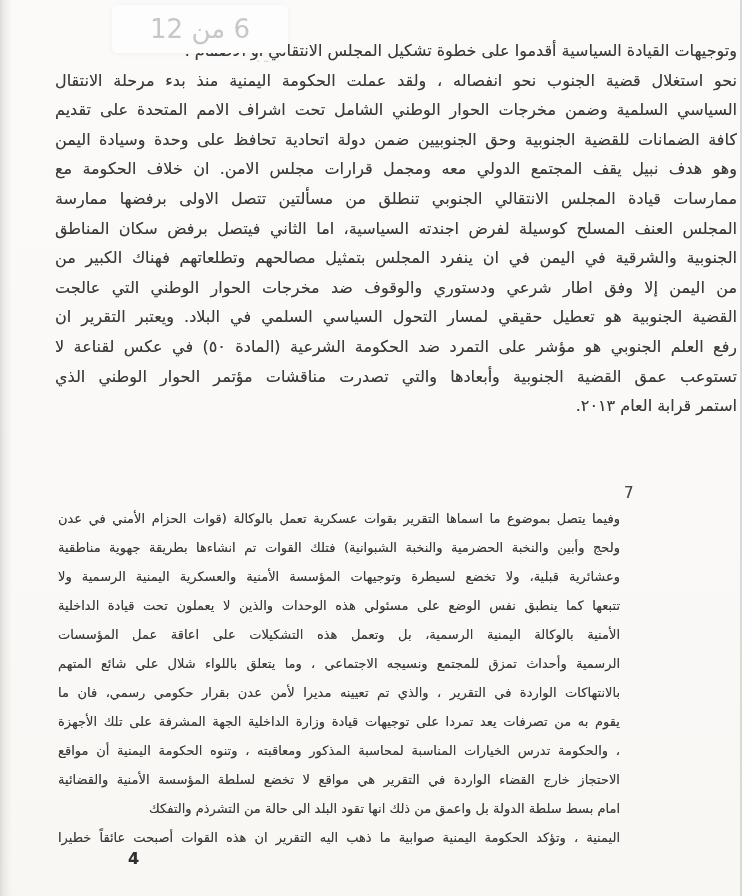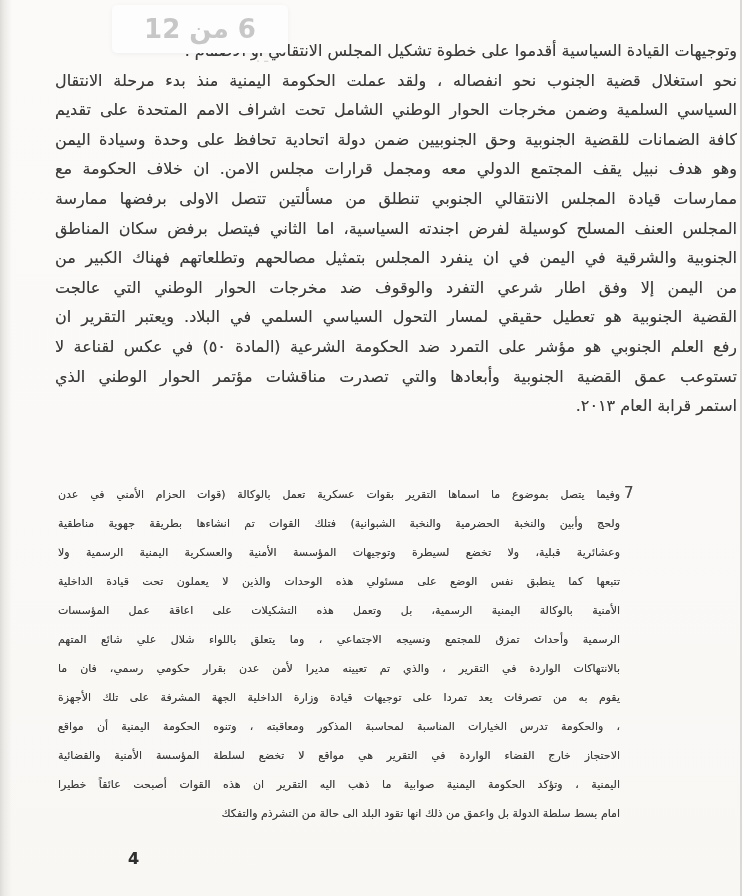--- a/index.html
+++ b/index.html
@@ -29,21 +29,20 @@
   
   .indicator {
     position: absolute; left: 112px; top: 5px; width: 176px; height: 48px;
     background: #fdfdfd; border-radius: 5px;
     box-shadow: 0 1px 5px rgba(0,0,0,0.05);
     display: flex; align-items: center; justify-content: center;
   }
   .indicator span {
     color: #c7c7c7; font-size: 26px; letter-spacing: 1px;
     font-family: "DejaVu Sans", sans-serif;
-    font-weight: bold;
   }
 
   
   .scan-text {
     position: absolute;
     direction: rtl;
     color: #3b3b3b;
     text-shadow: 0 0 0.5px rgba(75,75,75,0.6);
     filter: blur(0.2px);
   }
@@ -51,21 +50,21 @@
     text-align: justify;
     text-align-last: justify;
     overflow: hidden;
     white-space: normal;
   }
   .tline.endline { text-align-last: right; }
 
   .p1 { right: 13px; top: 36px; width: 682px; font-size: 16px; }
   .p1 .tline { height: 29.6px; line-height: 29.6px; }
 
-  .p7 { right: 130px; top: 480px; width: 562px; font-size: 11px; }
+  .p7 { right: 130px; top: 504px; width: 562px; font-size: 13px; }
   .p7 .tline { height: 29px; line-height: 29px; }
 
   .para-num {
     position: absolute; left: 624px; top: 484px;
     color: #4a4a4a; font-size: 15px;
     text-shadow: 0 0 0.5px rgba(75,75,75,0.6);
     filter: blur(0.2px);
   }
 
   .ghost {
@@ -93,42 +92,42 @@
 
   <div class="scan-text p1" dir="rtl">
     <div class="tline endline">وتوجيهات القيادة السياسية أقدموا على خطوة تشكيل المجلس الانتقالي أو الاضمام .</div>
     <div class="tline">نحو استغلال قضية الجنوب نحو انفصاله ، ولقد عملت الحكومة اليمنية منذ بدء مرحلة الانتقال</div>
     <div class="tline">السياسي السلمية وضمن مخرجات الحوار الوطني الشامل تحت اشراف الامم المتحدة على تقديم</div>
     <div class="tline">كافة الضمانات للقضية الجنوبية وحق الجنوبيين ضمن دولة اتحادية تحافظ على وحدة وسيادة اليمن</div>
     <div class="tline">وهو هدف نبيل يقف المجتمع الدولي معه ومجمل قرارات مجلس الامن. ان خلاف الحكومة مع</div>
     <div class="tline">ممارسات قيادة المجلس الانتقالي الجنوبي تنطلق من مسألتين تتصل الاولى برفضها ممارسة</div>
     <div class="tline">المجلس العنف المسلح كوسيلة لفرض اجندته السياسية، اما الثاني فيتصل برفض سكان المناطق</div>
     <div class="tline">الجنوبية والشرقية في اليمن في ان ينفرد المجلس بتمثيل مصالحهم وتطلعاتهم فهناك الكبير من</div>
-    <div class="tline">من اليمن إلا وفق اطار شرعي التفرد والوقوف ضد مخرجات الحوار الوطني التي عالجت</div>
+    <div class="tline">من اليمن إلا وفق اطار شرعي ودستوري والوقوف ضد مخرجات الحوار الوطني التي عالجت</div>
     <div class="tline">القضية الجنوبية هو تعطيل حقيقي لمسار التحول السياسي السلمي في البلاد. ويعتبر التقرير ان</div>
     <div class="tline">رفع العلم الجنوبي هو مؤشر على التمرد ضد الحكومة الشرعية (المادة ٥٠) في عكس لقناعة لا</div>
     <div class="tline">تستوعب عمق القضية الجنوبية وأبعادها والتي تصدرت مناقشات مؤتمر الحوار الوطني الذي</div>
     <div class="tline endline">استمر قرابة العام ٢٠١٣.</div>
   </div>
 
   <div class="para-num">7</div>
 
   <div class="scan-text p7" dir="rtl">
     <div class="tline">وفيما يتصل بموضوع ما اسماها التقرير بقوات عسكرية تعمل بالوكالة (قوات الحزام الأمني في عدن</div>
     <div class="tline">ولحج وأبين والنخبة الحضرمية والنخبة الشبوانية) فتلك القوات تم انشاءها بطريقة جهوية مناطقية</div>
     <div class="tline">وعشائرية قبلية، ولا تخضع لسيطرة وتوجيهات المؤسسة الأمنية والعسكرية اليمنية الرسمية ولا</div>
     <div class="tline">تتبعها كما ينطبق نفس الوضع على مسئولي هذه الوحدات والذين لا يعملون تحت قيادة الداخلية</div>
     <div class="tline">الأمنية بالوكالة اليمنية الرسمية، بل وتعمل هذه التشكيلات على اعاقة عمل المؤسسات</div>
     <div class="tline">الرسمية وأحداث تمزق للمجتمع ونسيجه الاجتماعي ، وما يتعلق باللواء شلال علي شائع المتهم</div>
     <div class="tline">بالانتهاكات الواردة في التقرير ، والذي تم تعيينه مديرا لأمن عدن بقرار حكومي رسمي، فان ما</div>
     <div class="tline">يقوم به من تصرفات يعد تمردا على توجيهات قيادة وزارة الداخلية الجهة المشرفة على تلك الأجهزة</div>
     <div class="tline">،  والحكومة تدرس الخيارات المناسبة لمحاسبة المذكور ومعاقبته ، وتنوه الحكومة اليمنية أن مواقع</div>
     <div class="tline">الاحتجاز خارج القضاء الواردة في التقرير هي مواقع لا تخضع لسلطة المؤسسة الأمنية والقضائية</div>
+    <div class="tline endline">امام بسط سلطة الدولة بل واعمق من ذلك انها تقود البلد الى حالة من التشرذم والتفكك</div>
     <div class="tline">اليمنية ، وتؤكد الحكومة اليمنية صوابية ما ذهب اليه التقرير ان هذه القوات أصبحت عائقاً خطيرا</div>
-    <div class="tline endline">امام بسط سلطة الدولة بل واعمق من ذلك انها تقود البلد الى حالة من التشرذم والتفكك</div>
   </div>
 
   <div class="page-num">4</div>
 
   <div class="indicator">
     <span dir="rtl">6 من 12</span>
   </div>
 
 </div>
 

